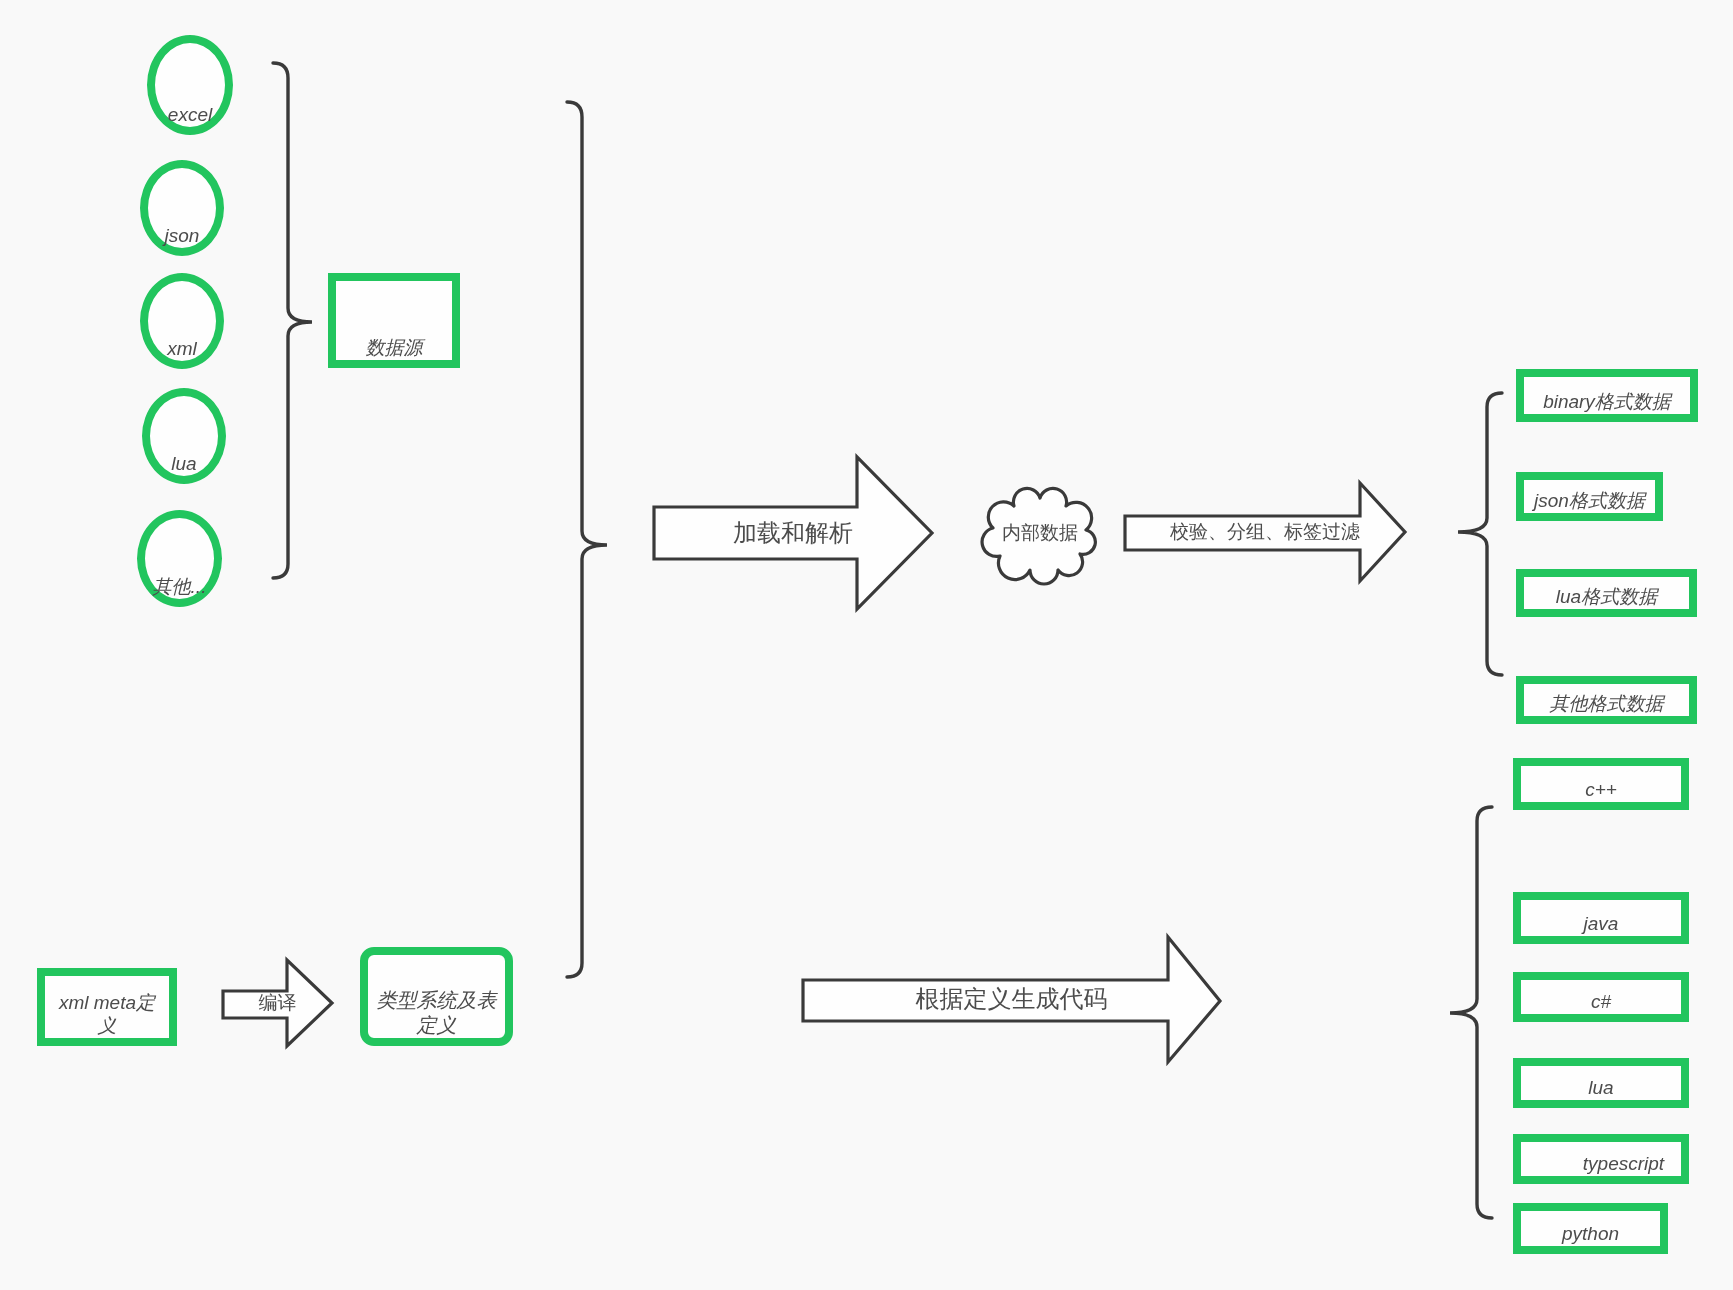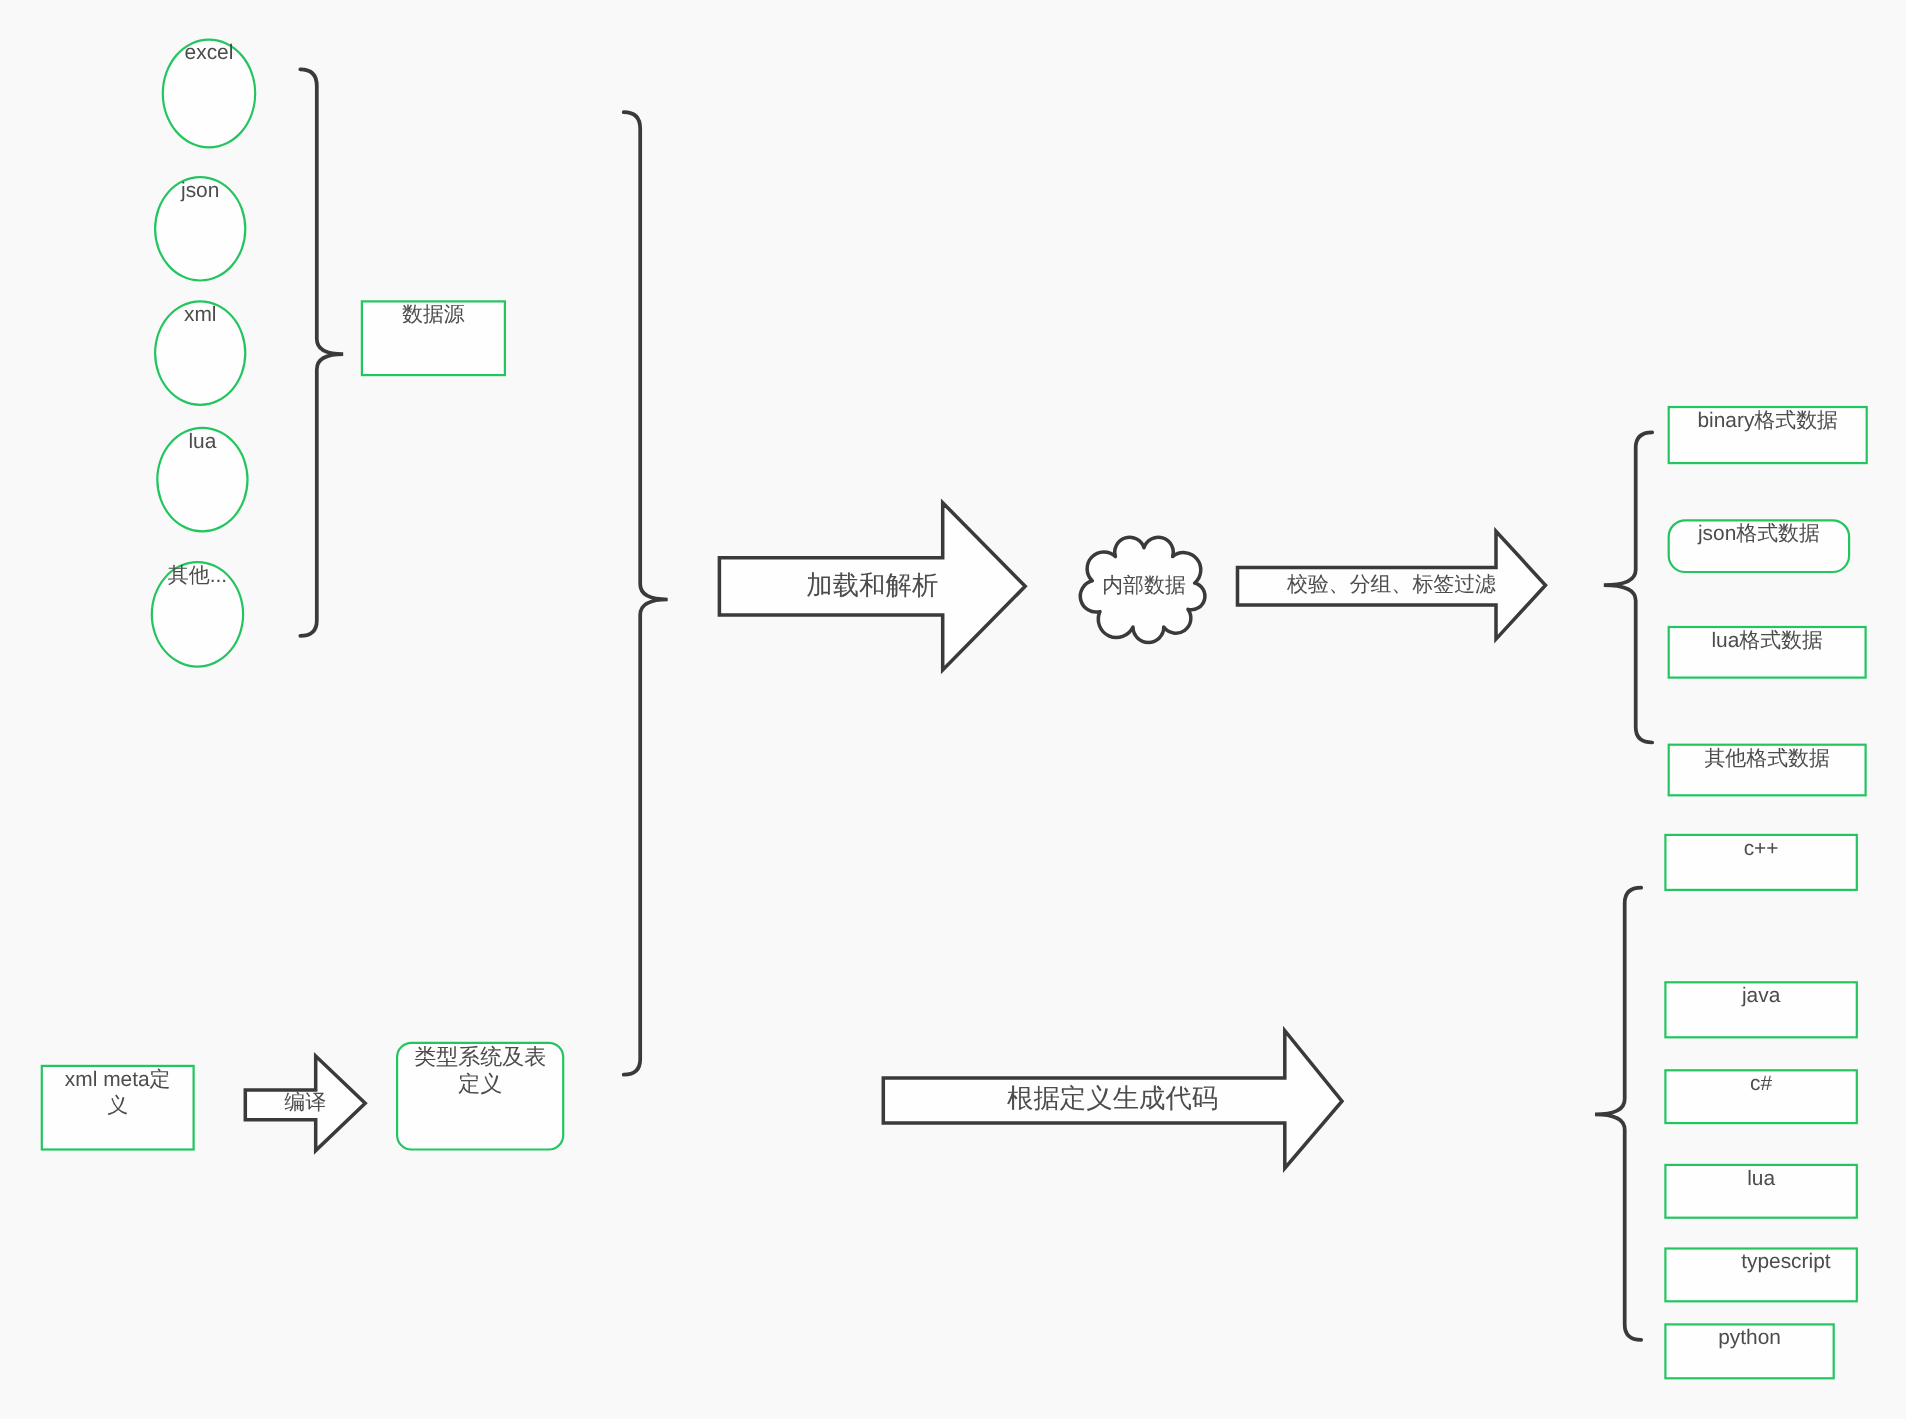--- a/index.html
+++ b/index.html
@@ -5,23 +5,23 @@
   html,body{margin:0;padding:0;background:#f9f9f9;}
   .canvas{
     position:relative;width:1733px;height:1290px;background:#f9f9f9;
     font-family:"Liberation Sans","DejaVu Sans",sans-serif;color:#4c4c4c;
     overflow:hidden;
   }
   .layer{position:absolute;left:0;top:0;width:1733px;height:1290px;}
   .shape{fill:#fefefe;stroke:#3a3a3a;stroke-width:3.2;}
   .brace{fill:none;stroke:#3a3a3a;stroke-width:3.4;stroke-linecap:round;}
   .node{
-    position:absolute;display:flex;align-items:flex-start;justify-content:center;
-    box-sizing:border-box;background:#fefefe;border:2px solid #22c55e;
-    font-size:19px;text-align:center;line-height:1.25;
+    position:absolute;display:flex;align-items:flex-end;justify-content:center;
+    box-sizing:border-box;background:#fefefe;border:8px solid #22c55e;
+    font-size:19px;text-align:center;line-height:1.25;font-style:italic;
   }
   .ellipse{border-radius:50%;}
   .rounded{border-radius:14px;}
   .label{
     position:absolute;display:flex;align-items:center;justify-content:center;
     font-size:24px;text-align:center;line-height:1.2;pointer-events:none;
   }
   .wrapbox{width:112px;}
   .wrapbox2{width:126px;}
 </style>
@@ -64,34 +64,34 @@
   <div class="node ellipse" style="left:140px;top:273px;width:84px;height:96px;">
     <span>xml</span>
   </div>
   <div class="node ellipse" style="left:142px;top:388px;width:84px;height:96px;">
     <span>lua</span>
   </div>
   <div class="node ellipse" style="left:137px;top:510px;width:85px;height:97px;">
     <span>其他...</span>
   </div>
 
-  <div class="node" style="left:328px;top:273px;width:132px;height:69px;">
+  <div class="node" style="left:328px;top:273px;width:132px;height:95px;">
     <span>数据源</span>
   </div>
 
   <div class="label" style="left:654px;top:457px;width:278px;height:152px;">加载和解析</div>
   <div class="label" style="left:1125px;top:483px;width:280px;height:98px;font-size:19px;">校验、分组、标签过滤</div>
   <div class="label" style="left:978px;top:484px;width:124px;height:98px;font-size:19px;">内部数据</div>
   <div class="label" style="left:803px;top:937px;width:417px;height:125px;">根据定义生成代码</div>
   <div class="label" style="left:223px;top:960px;width:109px;height:86px;font-size:19px;">编译</div>
 
   <div class="node" style="left:1516px;top:369px;width:182px;height:53px;">
     <span>binary格式数据</span>
   </div>
-  <div class="node" style="left:1516px;top:472px;width:166px;height:49px;border-radius:16px;">
+  <div class="node" style="left:1516px;top:472px;width:147px;height:49px;">
     <span>json格式数据</span>
   </div>
   <div class="node" style="left:1516px;top:569px;width:181px;height:48px;">
     <span>lua格式数据</span>
   </div>
   <div class="node" style="left:1516px;top:676px;width:181px;height:48px;">
     <span>其他格式数据</span>
   </div>
 
   <div class="node" style="left:37px;top:968px;width:140px;height:78px;">

